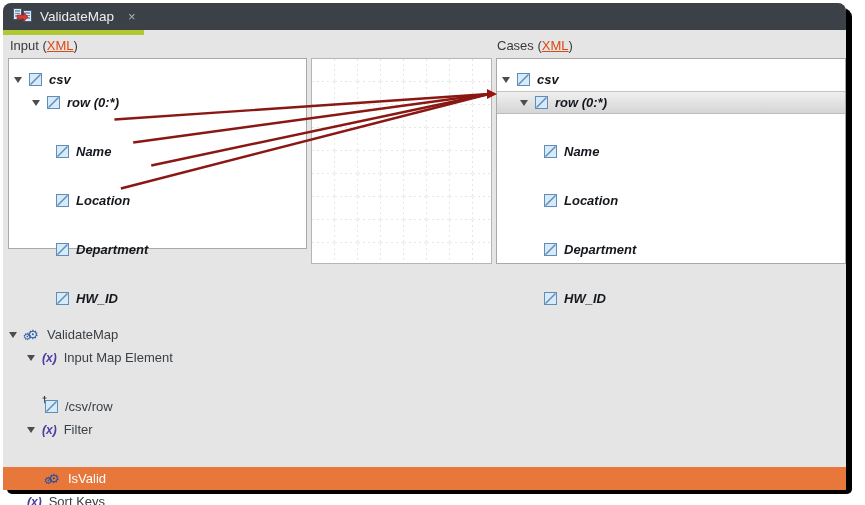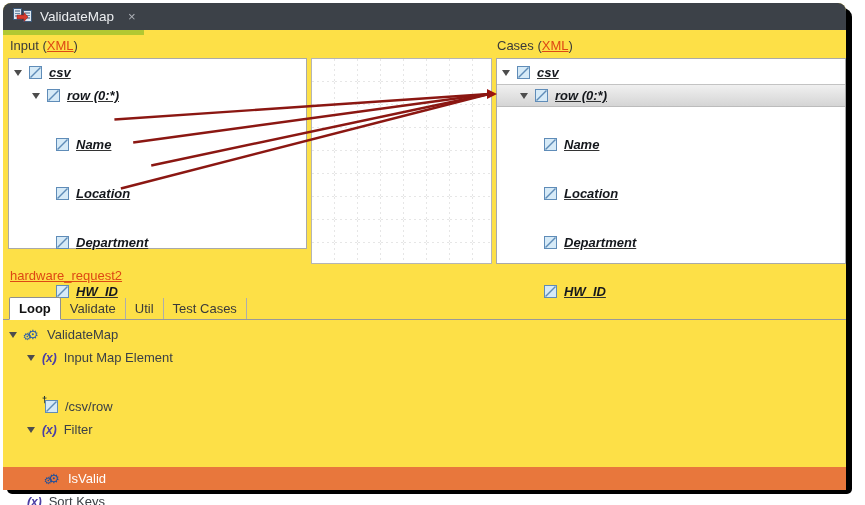--- a/index.html
+++ b/index.html
@@ -1,31 +1,31 @@
 <!DOCTYPE html>
 <html><head>
 <meta charset="utf-8">
 <style>
   html,body{margin:0;padding:0;width:865px;height:505px;overflow:hidden;background:#fff;
     font-family:"Liberation Sans","DejaVu Sans",sans-serif;font-size:13px;color:#333;}
-  .window{position:absolute;left:3px;top:3px;width:843px;height:484px;background:#fde047;
+  .window{position:absolute;left:3px;top:3px;width:843px;height:484px;background:#e5e5e5;
     border-radius:8px 8px 4px 4px;box-shadow:5px 6px 0 1px #000;}
   
   .topbar{position:absolute;left:0;top:0;width:100%;height:27px;background:#3c4148;
     border-radius:8px 8px 0 0;display:flex;align-items:center;}
   .etab{display:flex;align-items:center;height:27px;padding:0 10px 0 10px;gap:8px;cursor:default;}
   .etab-title{color:#eceef0;font-size:13.5px;}
   .etab-close{color:#aeb2b8;font-size:13px;margin-left:6px;cursor:pointer;}
   .green-underline{position:absolute;left:0;top:27px;width:141px;height:5px;background:#b2c832;}
   
   .hdr{position:absolute;top:35px;height:18px;color:#3a3a3a;}
   .hdr a{color:#dd4814;text-decoration:underline;cursor:pointer;}
   #hdr-in{left:7px;} #hdr-out{left:494px;}
   
-  .panel{position:absolute;border:1px solid #a9a9a9;background:#fff;box-sizing:border-box;padding-top:2px;text-decoration:underline;}
+  .panel{position:absolute;border:1px solid #a9a9a9;background:#fff;box-sizing:border-box;padding-top:9px;}
   #panel-in{left:5px;top:55px;width:299px;height:191px;}
   #panel-out{left:493px;top:55px;width:350px;height:206px;}
   .canvas{position:absolute;left:308px;top:55px;width:181px;height:206px;border:1px solid #b5b5b5;
     box-sizing:border-box;background:#fff;}
   .canvas svg{display:block;width:100%;height:100%;}
   
   .trow{display:flex;align-items:center;height:23px;box-sizing:border-box;white-space:nowrap;cursor:default;}
   .lvl0{padding-left:5px;} .lvl1{padding-left:23px;text-align:center;} .lvl2{padding-left:47px;margin-top:26px;}
   .tri{width:0;height:0;border-left:4.5px solid transparent;border-right:4.5px solid transparent;
     border-top:6px solid #4d4d4d;margin-right:7px;flex:none;cursor:pointer;}
@@ -215,29 +215,22 @@
           </svg>
         </span>
       <span class="itlabel">HW_ID</span>
     </div>
   </div>
 
   <div class="map-arrow"></div>
 
   <div class="slink" id="link-in">
     <br>
-    <a>hardware_request2</a>
-  </div>
-
-  <div class="tabbar">
-    <div class="btab first active">Loop</div>
-    <div class="btab">Validate</div>
-    <div class="btab">Util</div>
-    <div class="btab">Test Cases</div>
-  </div>
+  </div>
+
 
   <div class="btree">
     <div class="brow lvl0">
       <span class="tri"></span>
       <span class="gearicon">
           <span class="g1">⚙</span>
           <span class="g2">⚙</span>
         </span>
       <span>ValidateMap</span>
     </div>

